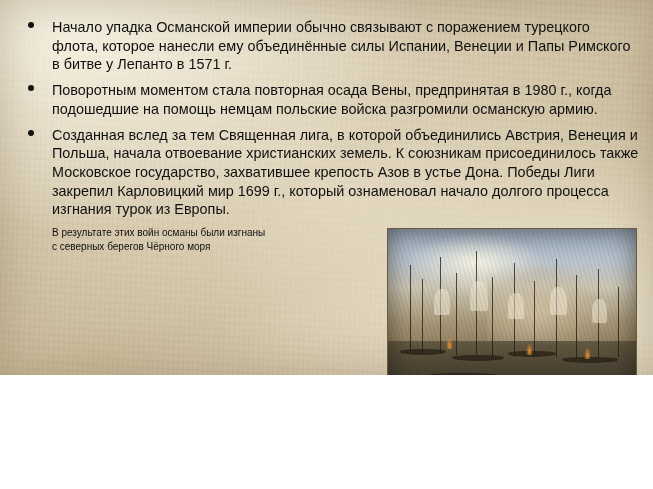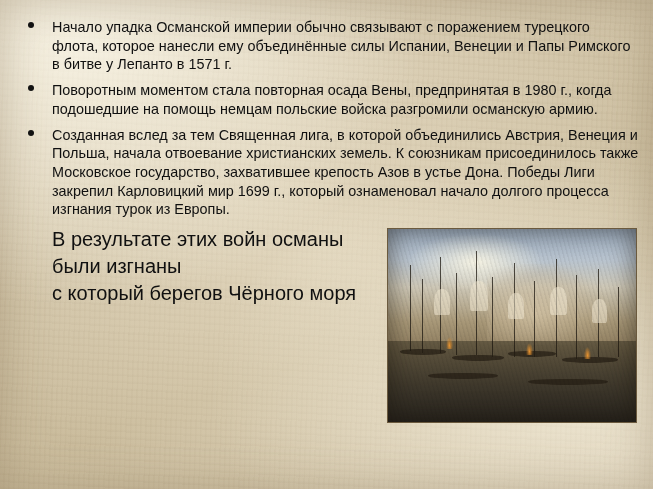--- a/index.html
+++ b/index.html
@@ -8,21 +8,21 @@
   }
   body {
     width: 653px;
     height: 489px;
     font-family: "Liberation Sans", sans-serif;
     overflow: hidden;
   }
   .slide {
     position: relative;
     width: 653px;
-    height: 489px;
+    height: 375px;
     box-sizing: border-box;
     background-color: #ded3bb;
     background-image:
       radial-gradient(ellipse at 12% 8%, rgba(255,252,240,0.75) 0%, rgba(255,252,240,0) 42%),
       radial-gradient(ellipse at 88% 80%, rgba(255,250,235,0.55) 0%, rgba(255,250,235,0) 45%),
       radial-gradient(ellipse at 50% 50%, rgba(236,226,204,0.6) 0%, rgba(198,183,153,0.35) 80%),
       repeating-linear-gradient(92deg, rgba(150,130,95,0.10) 0px, rgba(150,130,95,0.10) 1px, rgba(255,255,255,0.0) 2px, rgba(255,255,255,0.0) 5px),
       repeating-linear-gradient(3deg, rgba(120,100,70,0.07) 0px, rgba(120,100,70,0.07) 1px, rgba(255,255,255,0.0) 3px, rgba(255,255,255,0.0) 7px),
       linear-gradient(160deg, #efe6d2 0%, #d9cdb2 35%, #cdbf9f 65%, #e7ddc6 100%);
     overflow: hidden;
@@ -132,21 +132,21 @@
     inset: 0;
     background:
       repeating-linear-gradient(75deg, rgba(0,0,0,0.05) 0px, rgba(0,0,0,0.05) 1px, rgba(255,255,255,0) 2px, rgba(255,255,255,0) 4px);
   }
   .photo .vign {
     position: absolute;
     inset: 0;
     box-shadow: inset 0 0 26px rgba(25,20,12,0.6);
   }
   .tail-lines {
-    font-size: 20px;
+    font-size: 10px;
     line-height: 1.34;
     color: #101010;
     padding-left: 38px;
   }
   .clear { clear: both; }
 </style>
 </head>
 <body>
 
 <div class="slide">
@@ -205,17 +205,17 @@
         <div class="flame" style="left:196px; top:118px;"></div>
 
         <div class="grain"></div>
         <div class="vign"></div>
       </div>
 
       <ul class="bullets">
       </ul>
 
       <div class="tail-lines">В результате этих войн  османы были изгнаны</div>
-      <div class="tail-lines">с который берегов   Чёрного моря</div>
+      <div class="tail-lines">с северных берегов   Чёрного моря</div>
       <div class="clear"></div>
     </div>
   </div>
 </div>
 
 </body></html>

